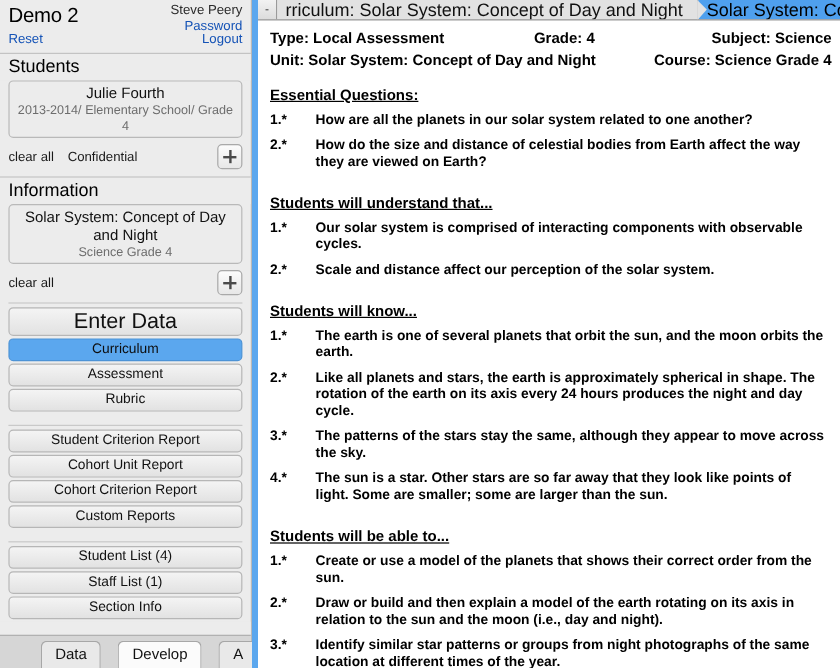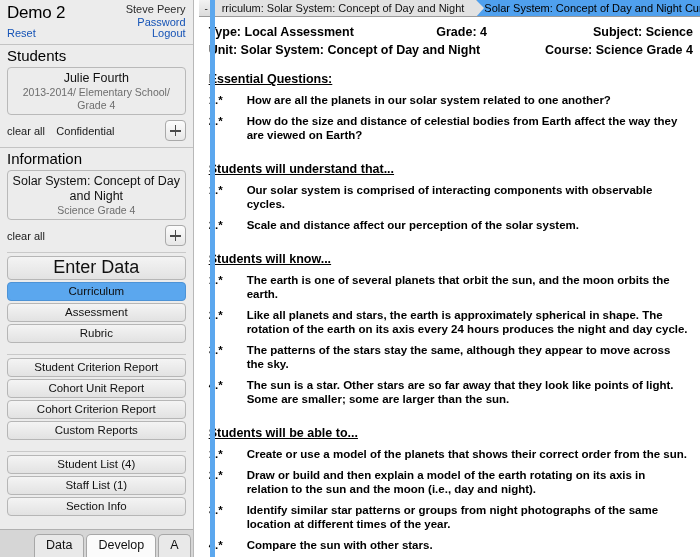--- a/index.html
+++ b/index.html
@@ -182,20 +182,21 @@
   .sb-spacer { flex: 1 1 auto; background: #ececec; }
 
   .tabbar {
     height: 28px;
     background: #d6d6d6;
     border-top: 1px solid #b1b1b1;
     display: flex;
     align-items: flex-end;
     padding-left: 34px;
     box-sizing: border-box;
+    gap: 12px;
   }
   .tab {
     font-size: 12.5px;
     color: #111;
     background: #e9e9e9;
     border: 1px solid #a7a7a7;
     border-bottom: none;
     border-radius: 5px 5px 0 0;
     padding: 3px 11px 4px 11px;
     margin-right: 2px;
@@ -253,21 +254,21 @@
   .btab {
     position: relative;
     display: flex;
     align-items: center;
     padding: 0 12px 0 7px;
     background: #e2e2e2;
     border-right: 1px solid #9d9d9d;
     color: #111;
     white-space: nowrap;
     cursor: pointer;
-    font-size: 11px;
+    font-size: 15px;
   }
   .btab::after {
     content: "";
     position: absolute;
     right: -1px;
     top: 0;
     width: 0; height: 0;
   }
   .btab.active {
     background: #4fa0ee;

